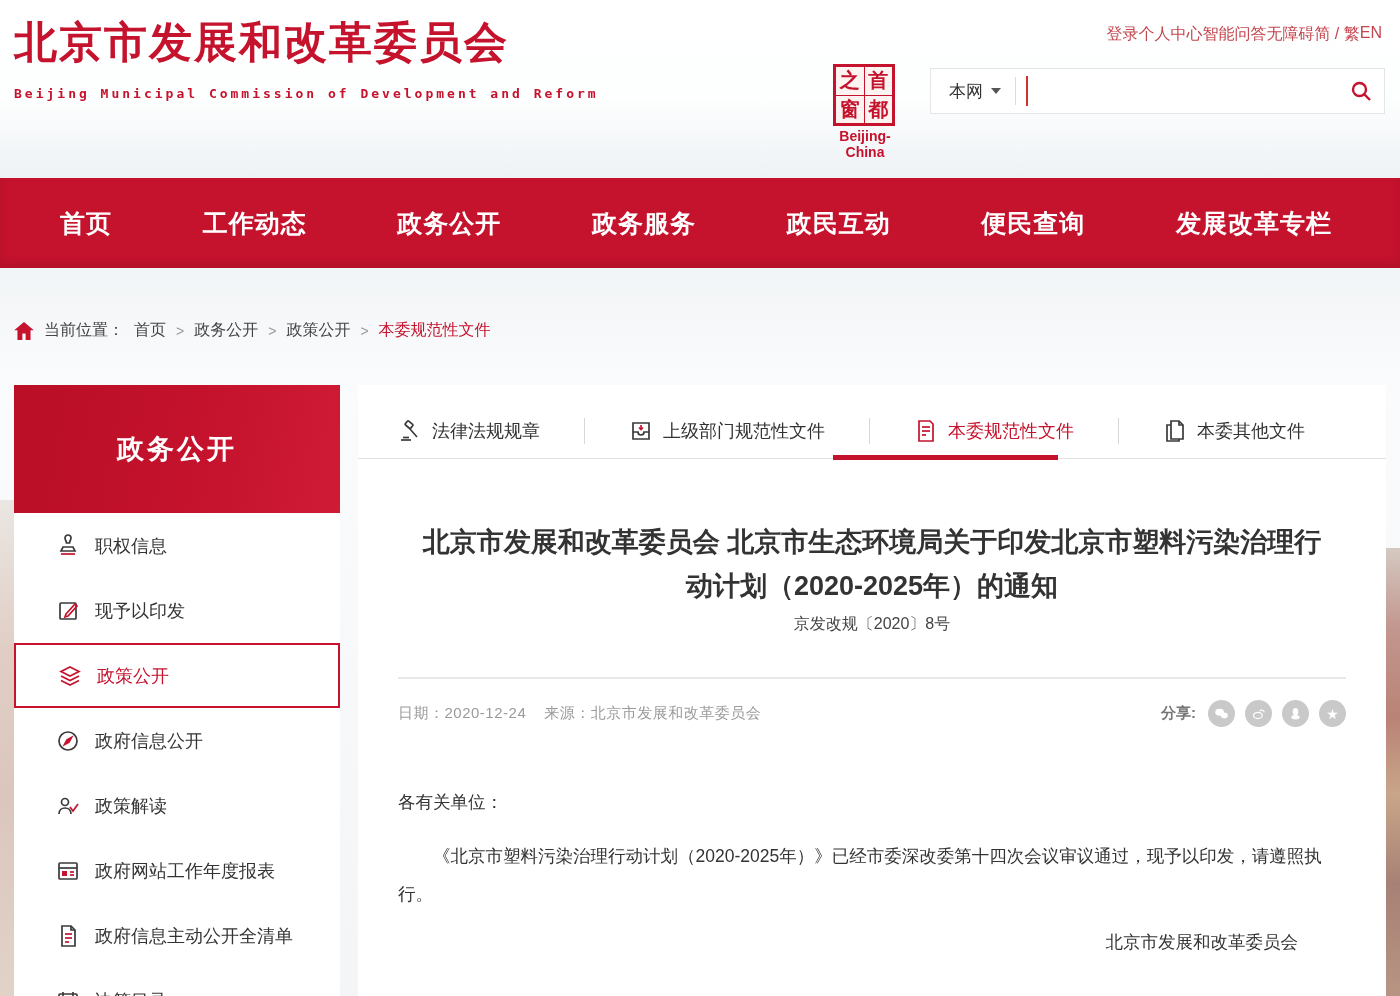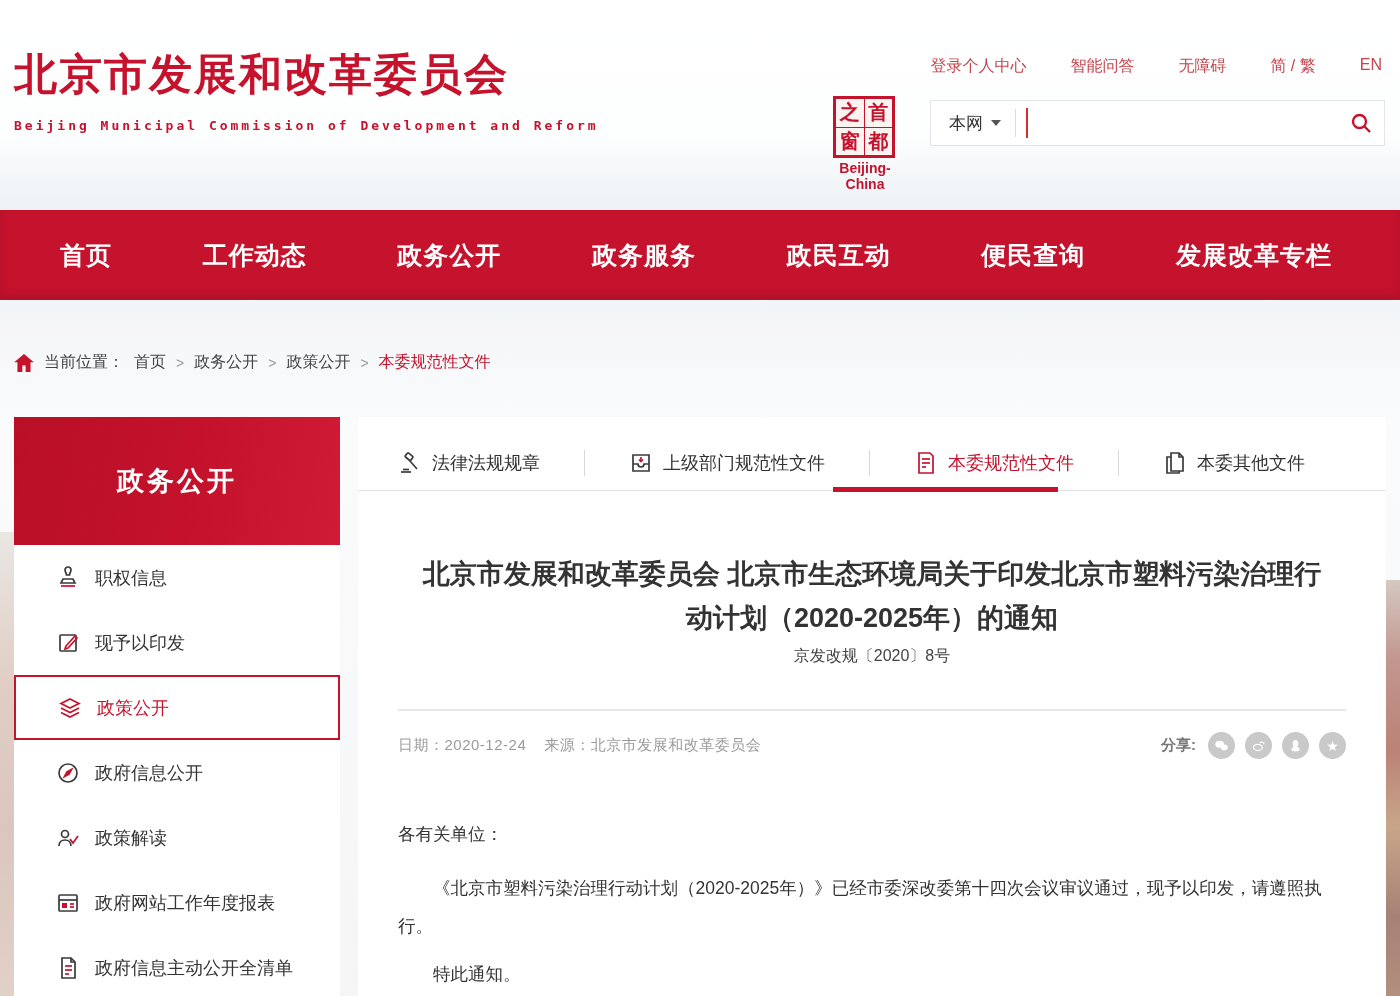--- a/index.html
+++ b/index.html
@@ -1,27 +1,27 @@
 <!DOCTYPE html>
 <html><head>
 <meta charset="utf-8">
 <style>
   * { margin:0; padding:0; box-sizing:border-box; }
   html,body { width:1400px; height:996px; overflow:hidden;
     font-family:"Liberation Sans","DejaVu Sans",sans-serif; background:#ffffff; }
-  .page { position:relative; width:1400px; height:836px; background:#ffffff;margin-top:32px; }
+  .page { position:relative; width:1400px; height:836px; background:#ffffff; }
 
   
   .header { position:absolute; left:0; top:0; width:1400px; height:178px;
     background:linear-gradient(180deg,#ffffff 0%,#fdfefe 55%,#eef2f5 100%); }
   .logo-block { position:absolute; left:14px; top:14px; }
   .logo-title { font-size:43px; font-weight:bold; color:#c5122d; letter-spacing:2px; }
   .logo-sub { margin-top:14px; font-family:"DejaVu Sans Mono","Liberation Mono",monospace;
     font-size:13px; font-weight:bold; color:#c5122d; letter-spacing:3px; }
-  .top-links { position:absolute; top:24px; right:18px; display:flex; gap:44px; }
+  .top-links { position:absolute; top:24px; right:18px; display:flex; }
   .top-link { font-size:16px; color:#c4454e; cursor:pointer; white-space:nowrap; }
 
   .seal { position:absolute; left:833px; top:64px; width:64px; text-align:center; }
   .seal-grid { width:62px; height:62px; border:3px solid #c5122d; display:grid;
     grid-template-columns:1fr 1fr; grid-template-rows:1fr 1fr; gap:1px; background:#c5122d; }
   .seal-cell { background:#fdf4f2; color:#c5122d; font-weight:bold; font-size:20px;
     display:flex; align-items:center; justify-content:center; }
   .seal-caption { margin-top:2px; font-size:14px; font-weight:bold; color:#c5122d; letter-spacing:0px; }
 
   .searchbox { position:absolute; left:930px; top:68px; width:455px; height:46px;
@@ -369,18 +369,17 @@
               <ellipse cx="12" cy="18" rx="6.5" ry="3.5"></ellipse>
             </svg>
         </span>
         <span class="share-circle">★</span>
       </span>
     </div>
 
     <div class="body-text">
       <div class="salutation">各有关单位：</div>
       <div class="para">《北京市塑料污染治理行动计划（2020-2025年）》已经市委深改委第十四次会议审议通过，现予以印发，请遵照执行。</div>
-      <div class="para2">特此通知。</div>
       <div class="signature">北京市发展和改革委员会</div>
     </div>
 
   </div>
 </div>
 
 </body></html>

